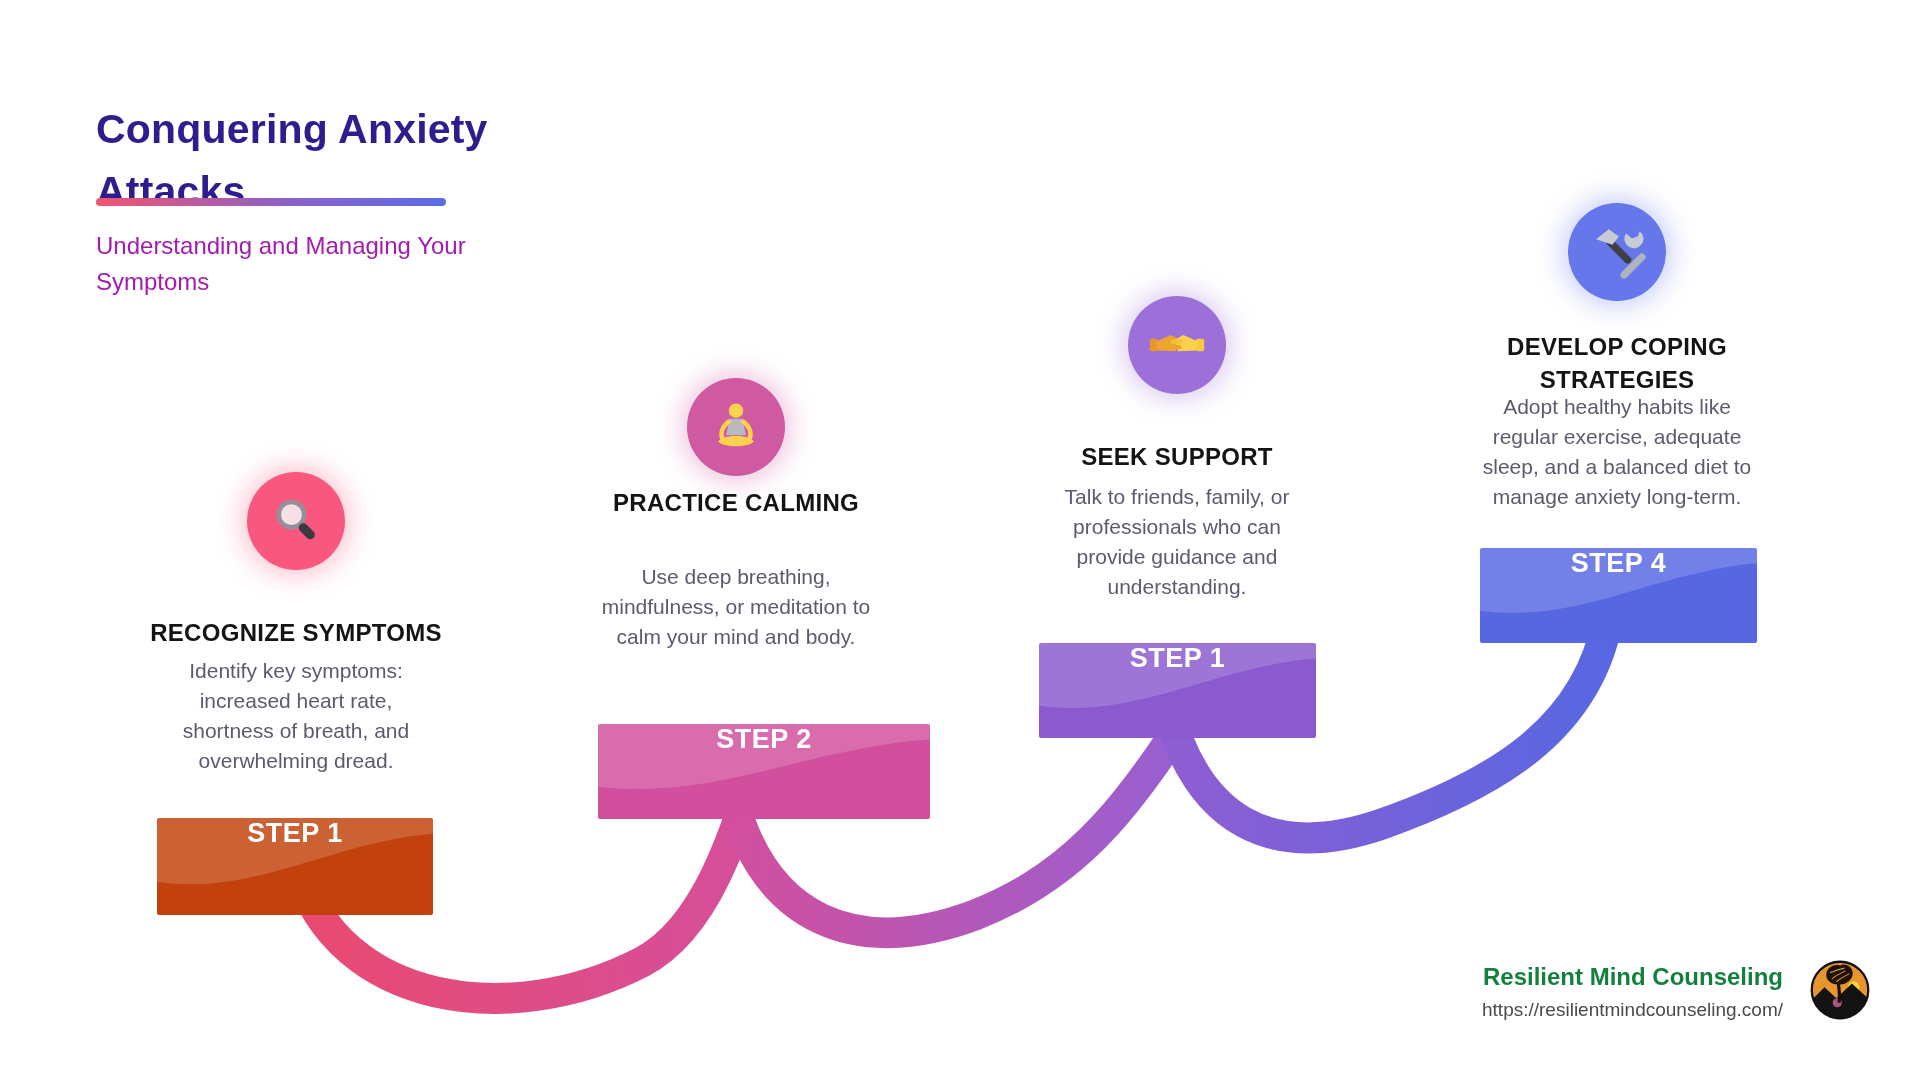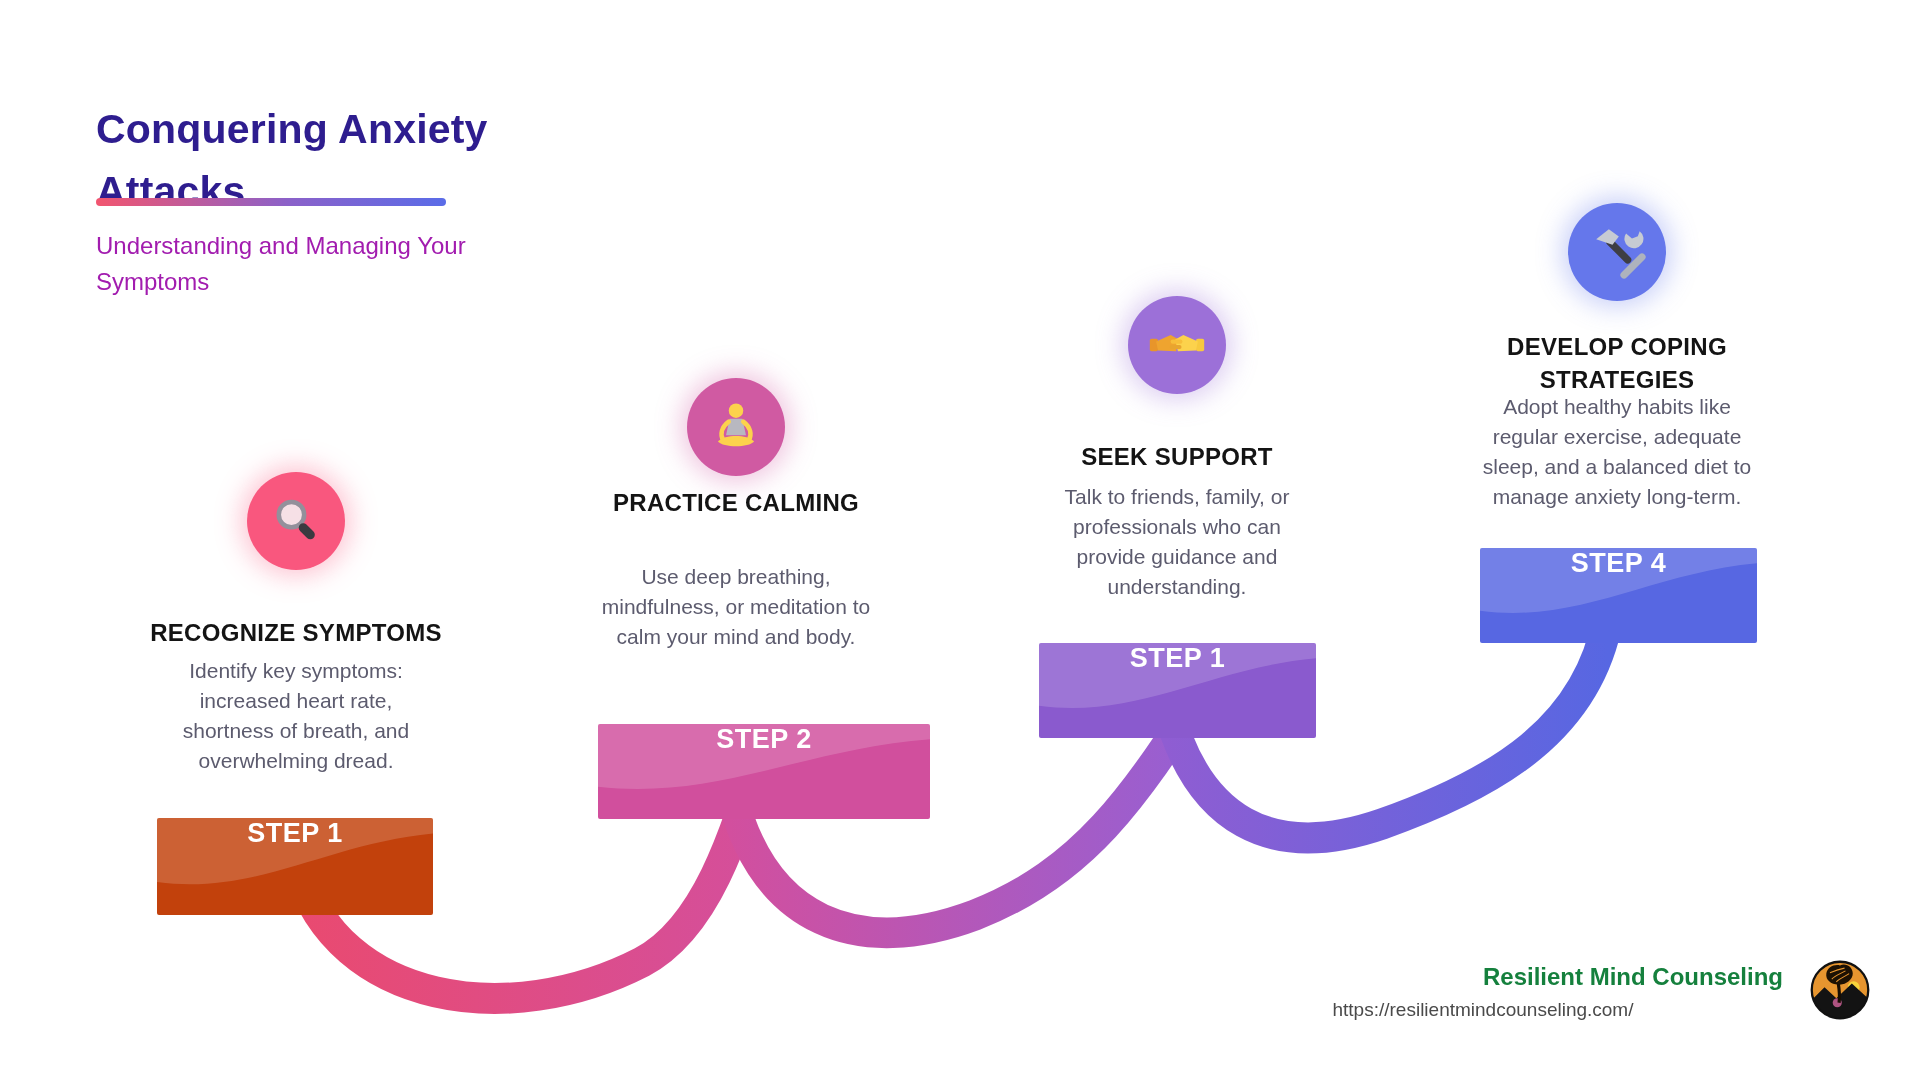--- a/index.html
+++ b/index.html
@@ -61,21 +61,21 @@
   .b1{left:157px;top:818px;width:276px;height:97px;background:#c2410c;}
   .b2{left:598px;top:724px;width:332px;height:95px;background:#D14F9D;}
   .b3{left:1039px;top:643px;width:277px;height:95px;background:#8A5ACE;}
   .b4{left:1480px;top:548px;width:277px;height:95px;background:#5767E2;}
   
   .brand-name{
     position:absolute;right:137px;top:963px;width:600px;text-align:right;
     font-size:24px;font-weight:700;color:#15803d;
   }
   .brand-url{
-    position:absolute;right:137px;top:999px;width:600px;text-align:center;
+    position:absolute;right:137px;top:999px;width:600px;text-align:right;
     font-size:19px;color:#4A4A4A;
   }
   .brand-logo{position:absolute;left:1809px;top:959px;width:62px;height:62px;}
 </style>
 </head>
 <body>
 
 <div id="canvas">
 
   <h1 class="title">Conquering Anxiety Attacks</h1>

